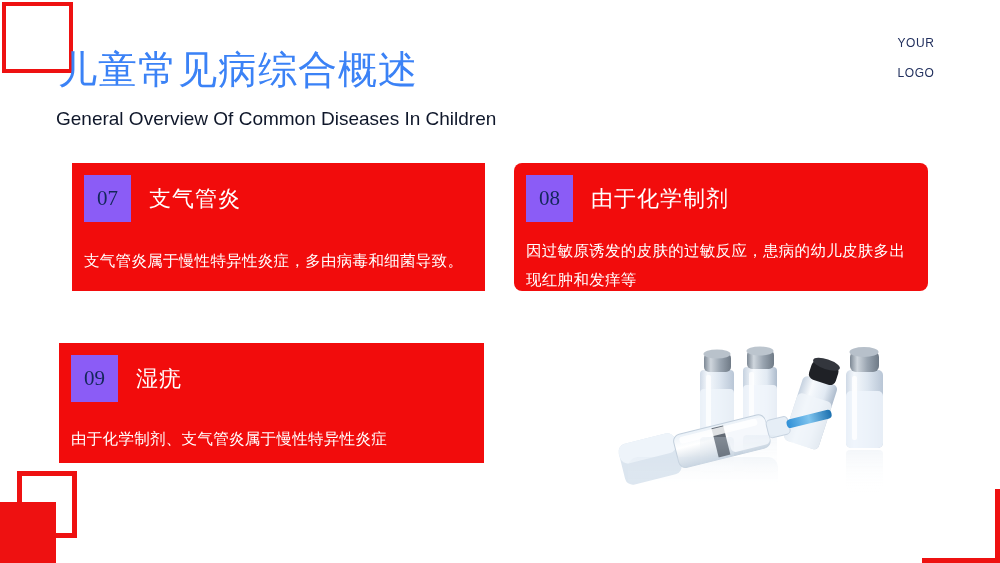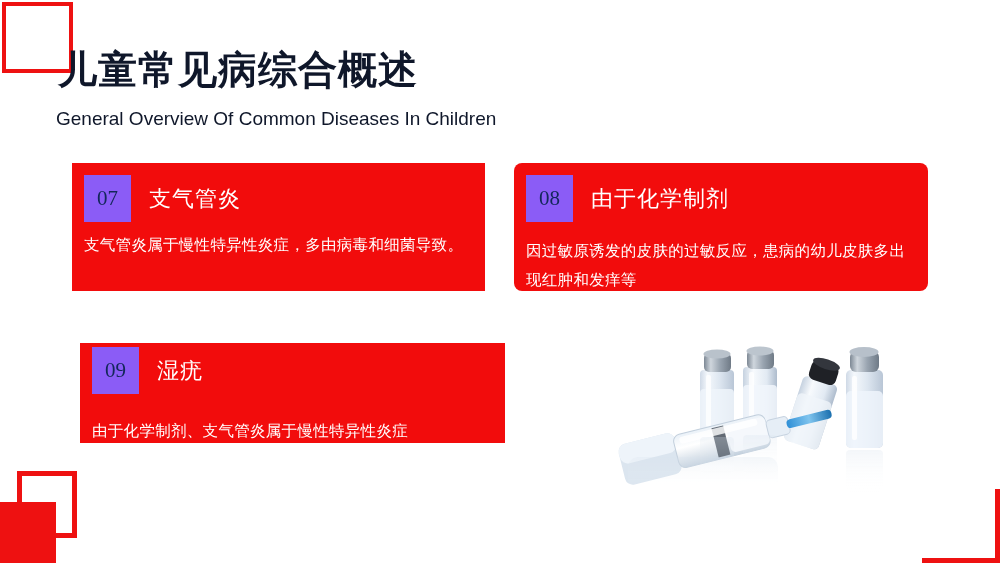--- a/index.html
+++ b/index.html
@@ -63,22 +63,22 @@
     background: #ee1111;
   }
 
   
   .title-zh {
     position: absolute;
     left: 58px;
     top: 46px;
     font-size: 39px;
     line-height: 48px;
-    font-weight: 700;
-    color: #0f172a;
+    font-weight: 400;
+    color: #3b82f6;
     letter-spacing: 1px;
     white-space: nowrap;
   }
   .title-en {
     position: absolute;
     left: 56px;
     top: 107px;
     font-size: 19px;
     line-height: 24px;
     font-weight: 400;
@@ -138,40 +138,40 @@
   }
 
   
   #card-07 {
     left: 72px;
     top: 163px;
     width: 413px;
     height: 128px;
     padding: 12px 0 0 12px;
   }
-  #card-07 .card-body { margin-top: 8px; width: 385px; }
+  #card-07 .card-body { margin-top: 24px; width: 385px; }
 
   
   #card-08 {
     left: 514px;
     top: 163px;
     width: 414px;
     height: 128px;
     padding: 12px 0 0 12px;
     border-radius: 8px;
   }
   #card-08 .card-body { margin-top: 14px; width: 390px; }
 
   
   #card-09 {
-    left: 80px;
+    left: 59px;
     top: 343px;
     width: 425px;
-    height: 100px;
-    padding: 4px 0 0 12px;
+    height: 120px;
+    padding: 12px 0 0 12px;
   }
   #card-09 .card-body { margin-top: 22px; width: 400px; }
 
   
   .photo {
     position: absolute;
     left: 588px;
     top: 333px;
     width: 330px;
     height: 172px;
@@ -183,20 +183,24 @@
 <div id="slide">
 
   <div class="deco-tl-frame"></div>
   <div class="deco-bl-frame"></div>
   <div class="deco-bl-solid"></div>
   <div class="deco-br-vert"></div>
   <div class="deco-br-horz"></div>
 
   <div class="title-zh">儿童常见病综合概述</div>
   <div class="title-en">General Overview Of Common Diseases In Children</div>
+  <div class="logo">
+    <div>YOUR</div>
+    <div>LOGO</div>
+  </div>
 
   <div class="card" id="card-07">
     <div class="card-head">
       <div class="num-box">07</div>
       <div class="card-title">支气管炎</div>
     </div>
     <div class="card-body">支气管炎属于慢性特异性炎症，多由病毒和细菌导致。</div>
   </div>
 
   <div class="card" id="card-08">

